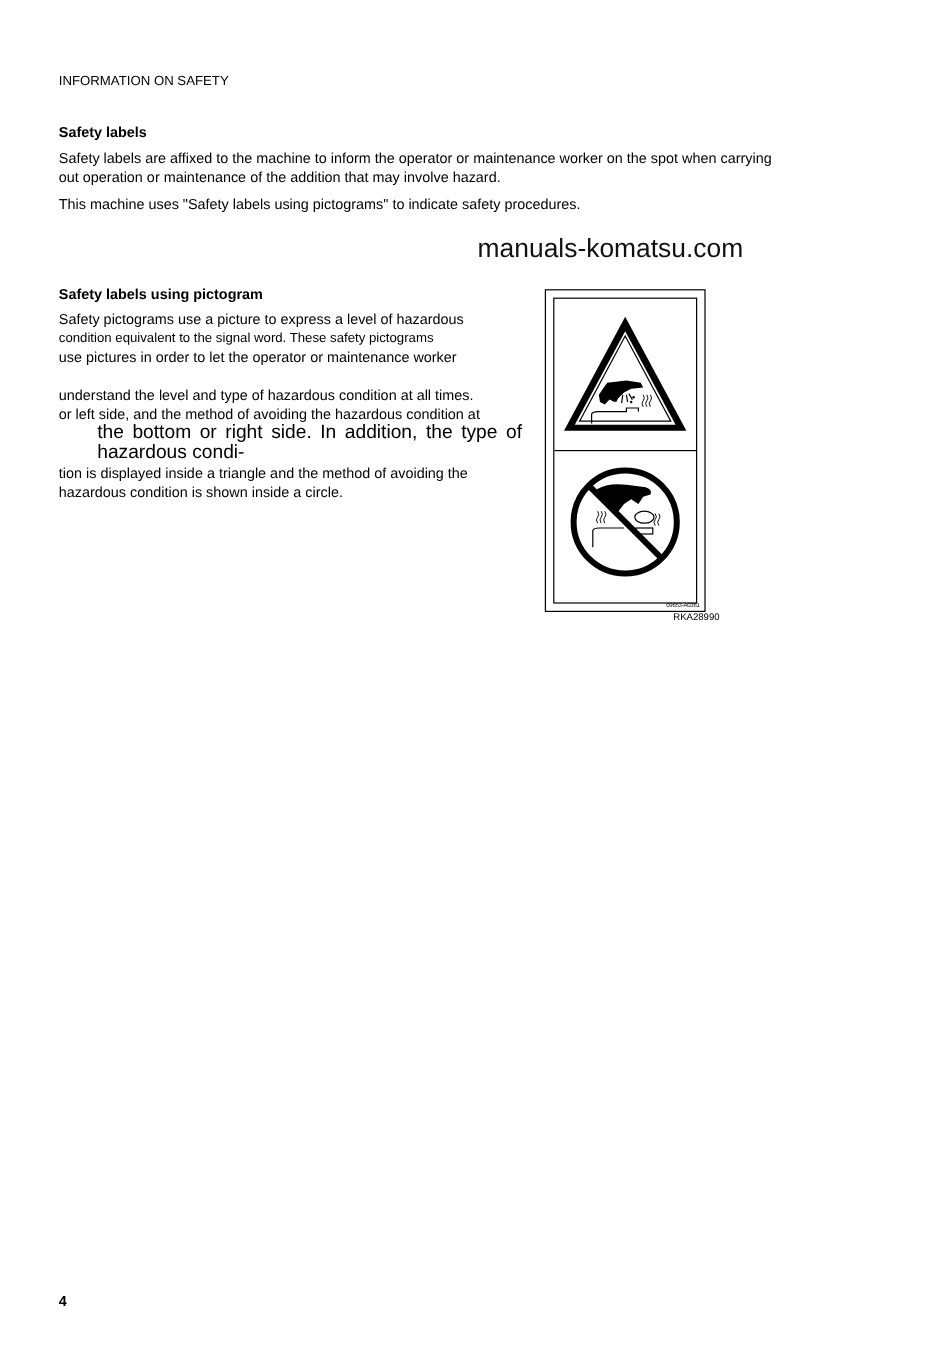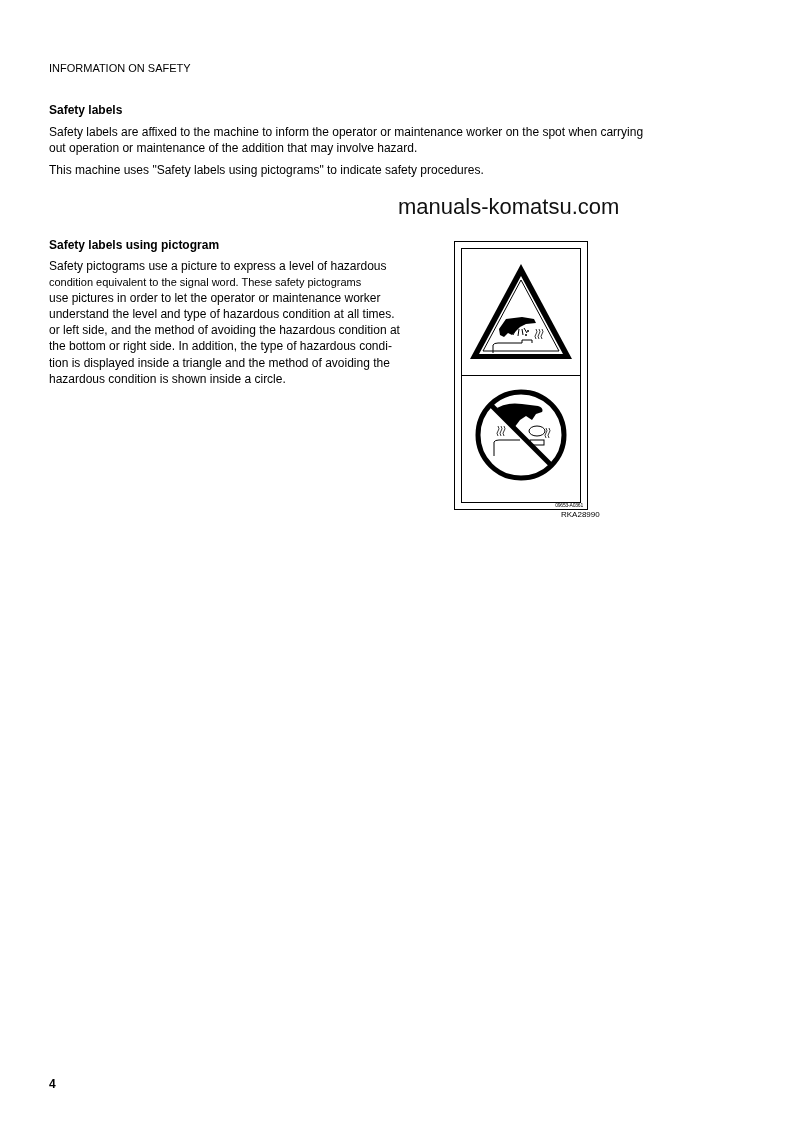--- a/index.html
+++ b/index.html
@@ -26,23 +26,23 @@
 <div class="p" style="left:49px;top:140px;">out operation or maintenance of the addition that may involve hazard.</div>
 <div class="p" style="left:49px;top:162px;">This machine uses "Safety labels using pictograms" to indicate safety procedures.</div>
 
 <div class="watermark">manuals-komatsu.com</div>
 
 <div class="h2" style="left:49px;top:238px;">Safety labels using pictogram</div>
 <div style="position:absolute;left:49px;top:258px;width:386px;">
   <div class="justify" style="font-size:12px;line-height:16.1px;">Safety pictograms use a picture to express a level of hazardous</div>
   <div class="justify" style="font-size:11px;line-height:16.1px;">condition equivalent to the signal word. These safety pictograms</div>
   <div class="justify" style="font-size:12px;line-height:16.1px;">use pictures in order to let the operator or maintenance worker</div>
-  <div class="justify" style="font-size:12px;line-height:16.1px;">understand the level and type of hazardous condition at all times.</div>
+  <div class="justify" style="font-size:12px;line-height:16.1px;margin-top:15px;">understand the level and type of hazardous condition at all times.</div>
   <div class="justify" style="font-size:12px;line-height:16.1px;">or left side, and the method of avoiding the hazardous condition at</div>
-  <div class="justify" style="font-size:12px;line-height:16.1px;">the bottom or right side. In addition, the type of hazardous condi-</div>
+  <div class="justify" style="font-size:16px;line-height:16.1px;margin-left:32px;">the bottom or right side. In addition, the type of hazardous condi-</div>
   <div class="justify" style="font-size:12px;line-height:16.1px;">tion is displayed inside a triangle and the method of avoiding the</div>
   <div style="font-size:12px;line-height:16.1px;">hazardous condition is shown inside a circle.</div>
 </div>
 
 <div class="figure">
   <div class="inner">
     <svg width="118" height="126" viewBox="0 0 118 126" style="position:absolute;left:0;top:0;">
       <polygon points="59,15 110,110 8,110" fill="#000"></polygon>
       <polygon points="59,27 101,105 17,105" fill="#fff"></polygon>
       <polygon points="59,31 97,102 21,102" fill="none" stroke="#000" stroke-width="1"></polygon>

